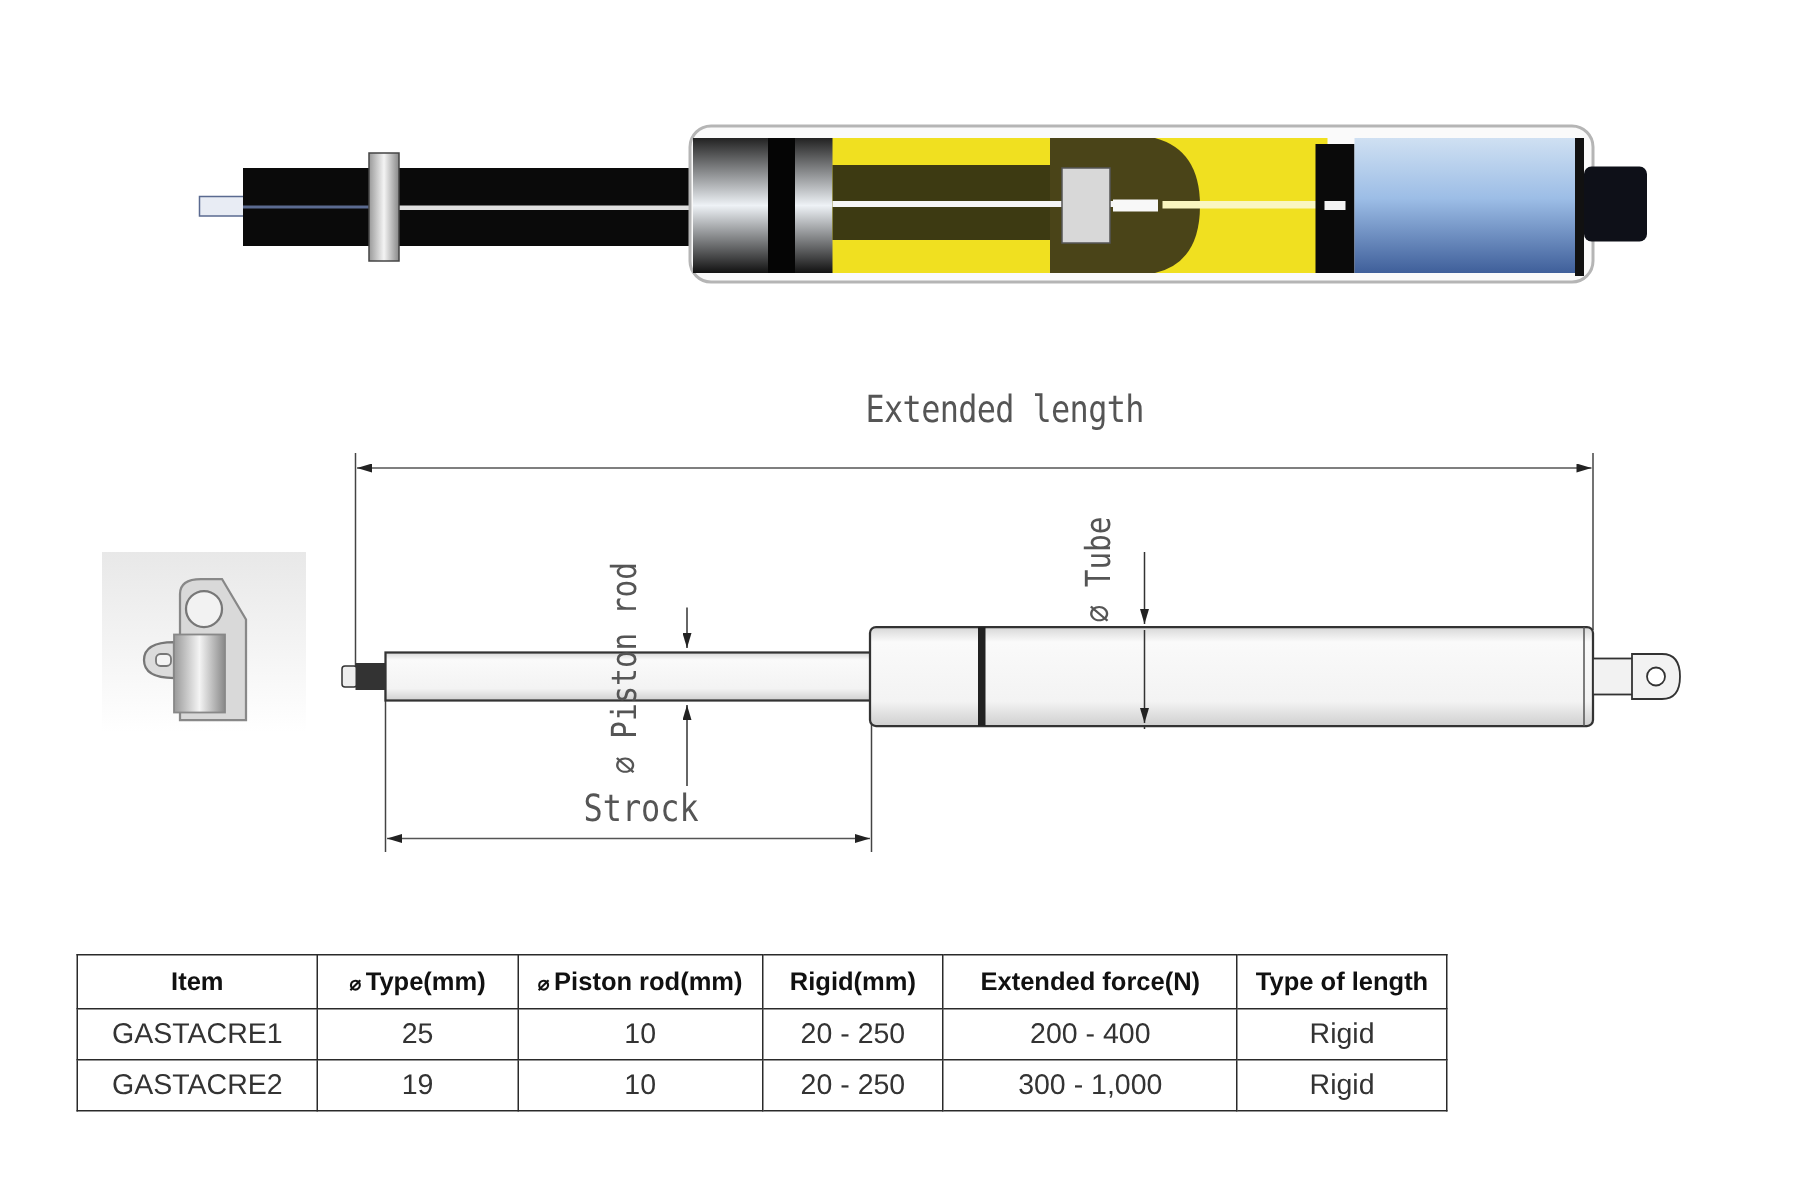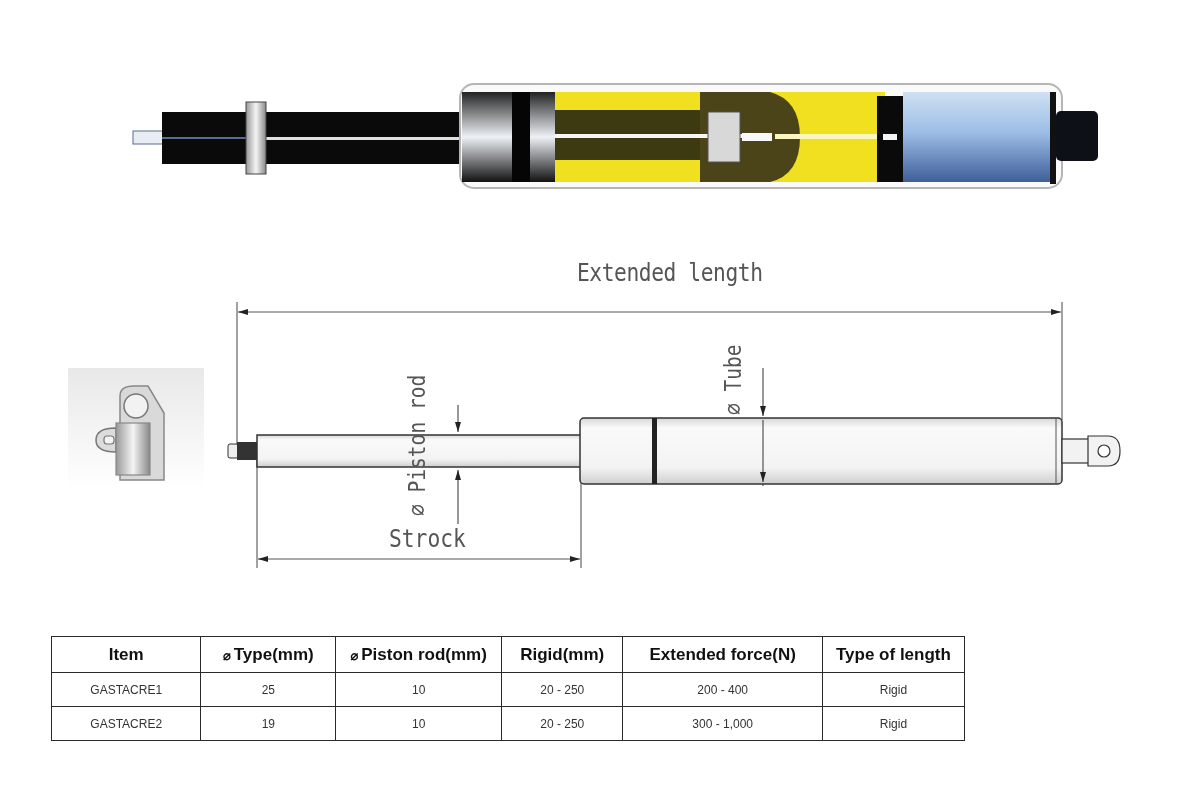--- a/index.html
+++ b/index.html
@@ -2,21 +2,21 @@
 <html><head>
   <meta charset="utf-8">
   <style>
     html, body { margin: 0; padding: 0; background: #ffffff; }
     body { width: 1200px; height: 800px; position: relative; overflow: hidden; font-family: "Liberation Sans", sans-serif; }
     .abs { position: absolute; }
     svg { display: block; }
     table.spec { position: absolute; left: 51px; top: 636px; width: 914px; border-collapse: collapse; font-family: "Liberation Sans", sans-serif; }
     table.spec th, table.spec td { border: 1.5px solid #2a2a2a; text-align: center; height: 33px; padding: 0; }
     table.spec th { font-weight: bold; font-size: 17px; color: #111; height: 35px; }
-    table.spec td { font-size: 12px; color: #333; }
+    table.spec td { font-size: 19px; color: #333; }
     .phi { font-size: 13px; font-weight: bold; margin-right: 3px; }
   </style>
 </head>
 <body>
 
 <svg class="abs" style="left:0;top:0" width="1200" height="220" viewBox="0 0 1200 220">
   <defs>
     <linearGradient id="blueGrad" x1="0" y1="0" x2="0" y2="1">
       <stop offset="0" stop-color="#cfe0f2"></stop>
       <stop offset="0.45" stop-color="#9cbde6"></stop>

